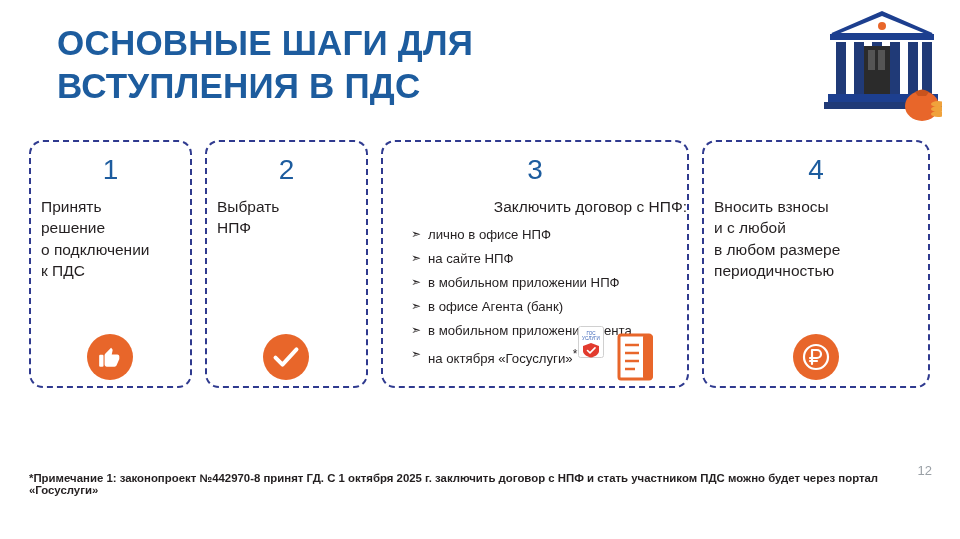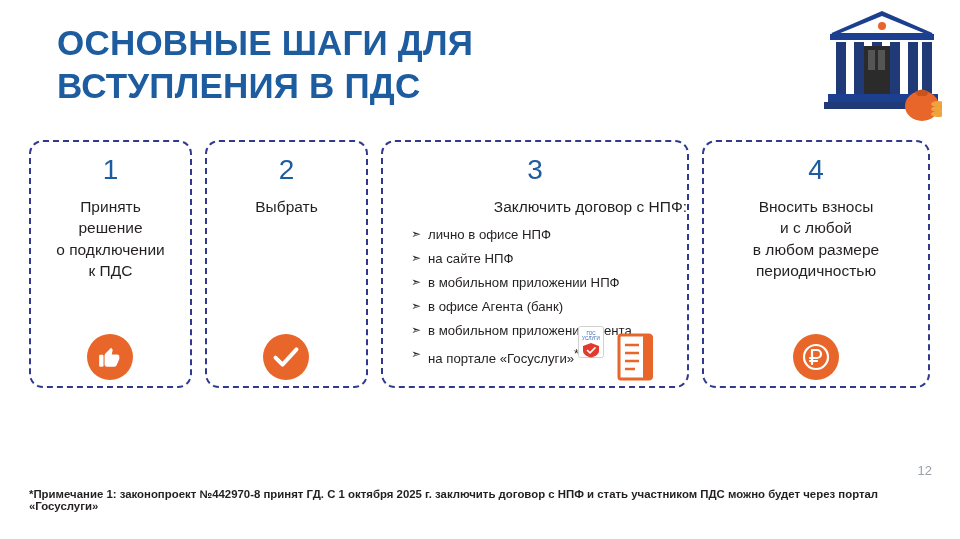--- a/index.html
+++ b/index.html
@@ -51,21 +51,21 @@
   }
   .card-num {
     text-align: center;
     font-size: 28px;
     color: #1d5c9e;
     font-weight: normal;
     margin-top: 14px;
     line-height: 1;
   }
   .card-body {
-    text-align: center;
+    text-align: left;
     font-size: 15.5px;
     color: #231f20;
     line-height: 1.38;
     margin-top: 12px;
     padding: 0 10px;
   }
   #card1 { left: 29px;  top: 140px; width: 163px; height: 248px; }
   #card2 { left: 205px; top: 140px; width: 163px; height: 248px; }
   #card3 { left: 381px; top: 140px; width: 308px; height: 248px; }
   #card4 { left: 702px; top: 140px; width: 228px; height: 248px; }
@@ -132,21 +132,20 @@
   }
   
   .footnote {
     position: absolute;
     left: 29px;
     top: 472px;
     width: 900px;
     font-size: 11.4px;
     color: #231f20;
     font-weight: bold;
-    margin-top: 16px;
   }
   .page-num {
     position: absolute;
     right: 28px;
     bottom: 10px;
     font-size: 13px;
     color: #9aa0a6;
   }
 </style>
 </head>
@@ -204,38 +203,39 @@
     <svg width="26" height="26" viewBox="0 0 24 24" xmlns="http://www.w3.org/2000/svg">
       <path d="M9 21h7.2c.9 0 1.6-.5 1.9-1.3l2.4-5.6c.1-.2.1-.5.1-.7v-1.9c0-1-.8-1.8-1.8-1.8h-5.2l.8-3.8v-.3c0-.4-.2-.8-.4-1.1L13 3.5 7.6 9c-.4.4-.6.9-.6 1.4V19c0 1.1.9 2 2 2z" fill="#ffffff"></path>
       <rect x="2" y="10" width="4" height="11" rx="1" fill="#ffffff"></rect>
     </svg>
   </div>
 
   <div class="card" id="card2">
     <div class="card-num">2</div>
     <div class="card-body">
       <div>Выбрать</div>
+      <div>НПФ</div>
     </div>
   </div>
   <div class="circ-icon" id="icon2">
     <svg width="28" height="28" viewBox="0 0 24 24" xmlns="http://www.w3.org/2000/svg">
       <path d="M3 12.5 L9 18.5 L21 5.5" fill="none" stroke="#ffffff" stroke-width="3.4" stroke-linecap="round" stroke-linejoin="round"></path>
     </svg>
   </div>
 
   <div class="card" id="card3">
     <div class="card-num">3</div>
     <div class="card-body">Заключить договор с НПФ:</div>
     <ul class="list">
       <li><span class="bullet">➣</span><span>лично в офисе НПФ</span></li>
       <li><span class="bullet">➣</span><span>на сайте НПФ</span></li>
       <li><span class="bullet">➣</span><span>в мобильном приложении НПФ</span></li>
       <li><span class="bullet">➣</span><span>в офисе Агента (банк)</span></li>
       <li><span class="bullet">➣</span><span>в мобильном приложении Агента</span></li>
-      <li><span class="bullet">➣</span><span>на портале «Госуслуги»</span><span class="star">*</span></li>
+      <li><span class="bullet">➣</span><span>на октября «Госуслуги»</span><span class="star">*</span></li>
     </ul>
   </div>
 
   <div class="gosuslugi-badge">
     <svg width="26" height="32" viewBox="0 0 26 32" xmlns="http://www.w3.org/2000/svg">
       <rect x="0.5" y="0.5" width="25" height="31" rx="2" fill="#ffffff" stroke="#d0d0d0"></rect>
       <text x="13" y="9" font-family="Liberation Sans, sans-serif" font-size="4.6" fill="#3a63b8" text-anchor="middle">ГОС</text>
       <text x="13" y="14" font-family="Liberation Sans, sans-serif" font-size="4.6" fill="#3a63b8" text-anchor="middle">УСЛУГИ</text>
       <path d="M13 17 l8 3 v5 c0 3.5 -4 5.5 -8 6.6 c-4 -1.1 -8 -3.1 -8 -6.6 v-5 z" fill="#e23b2e"></path>
       <path d="M9.5 24.5 l2.5 2.4 l5 -5" fill="none" stroke="#ffffff" stroke-width="1.6" stroke-linecap="round" stroke-linejoin="round"></path>

